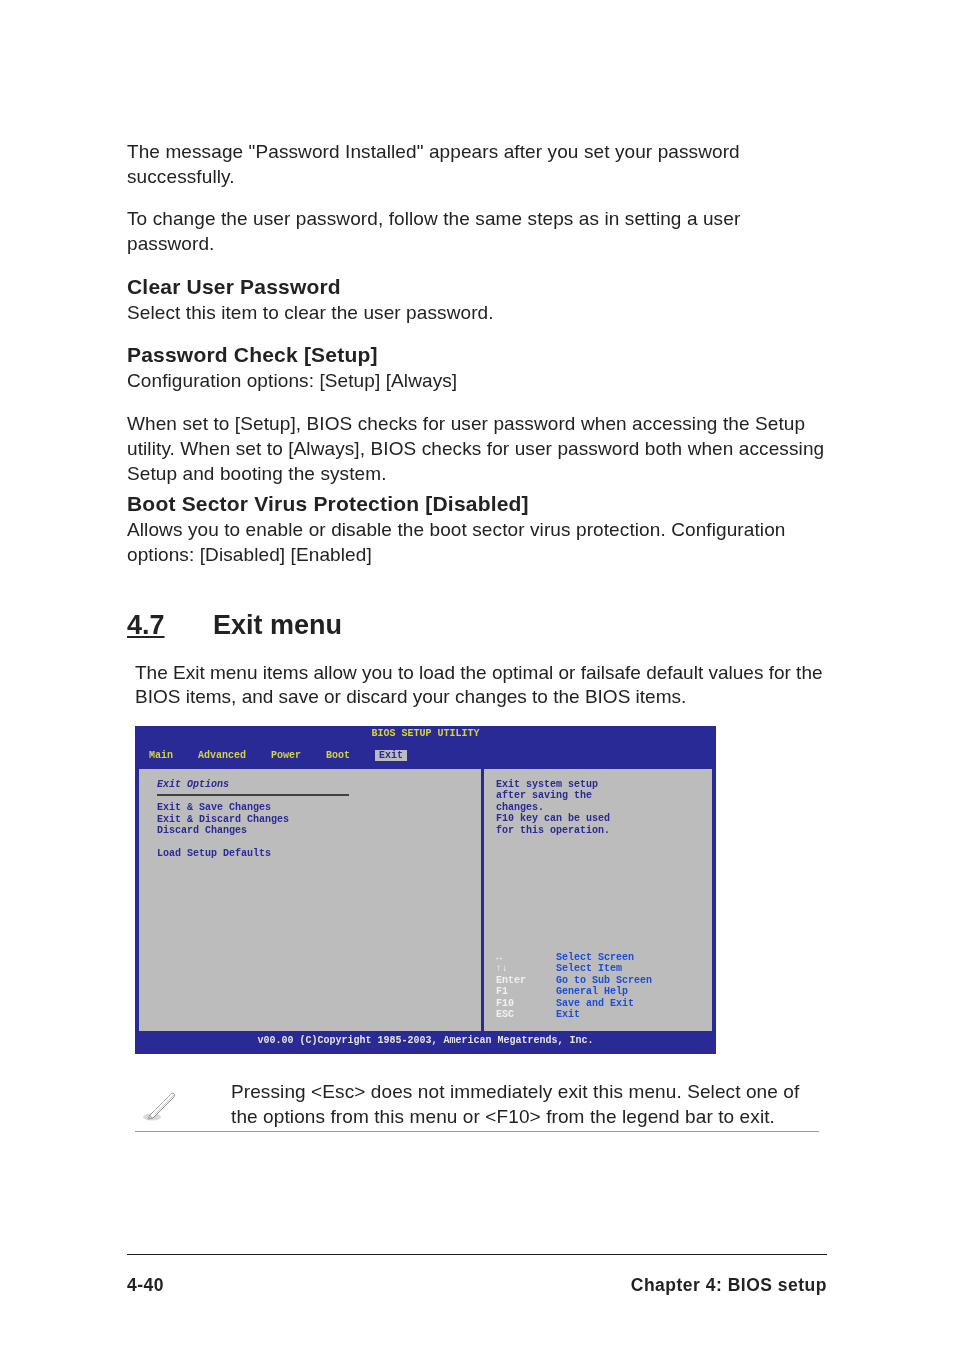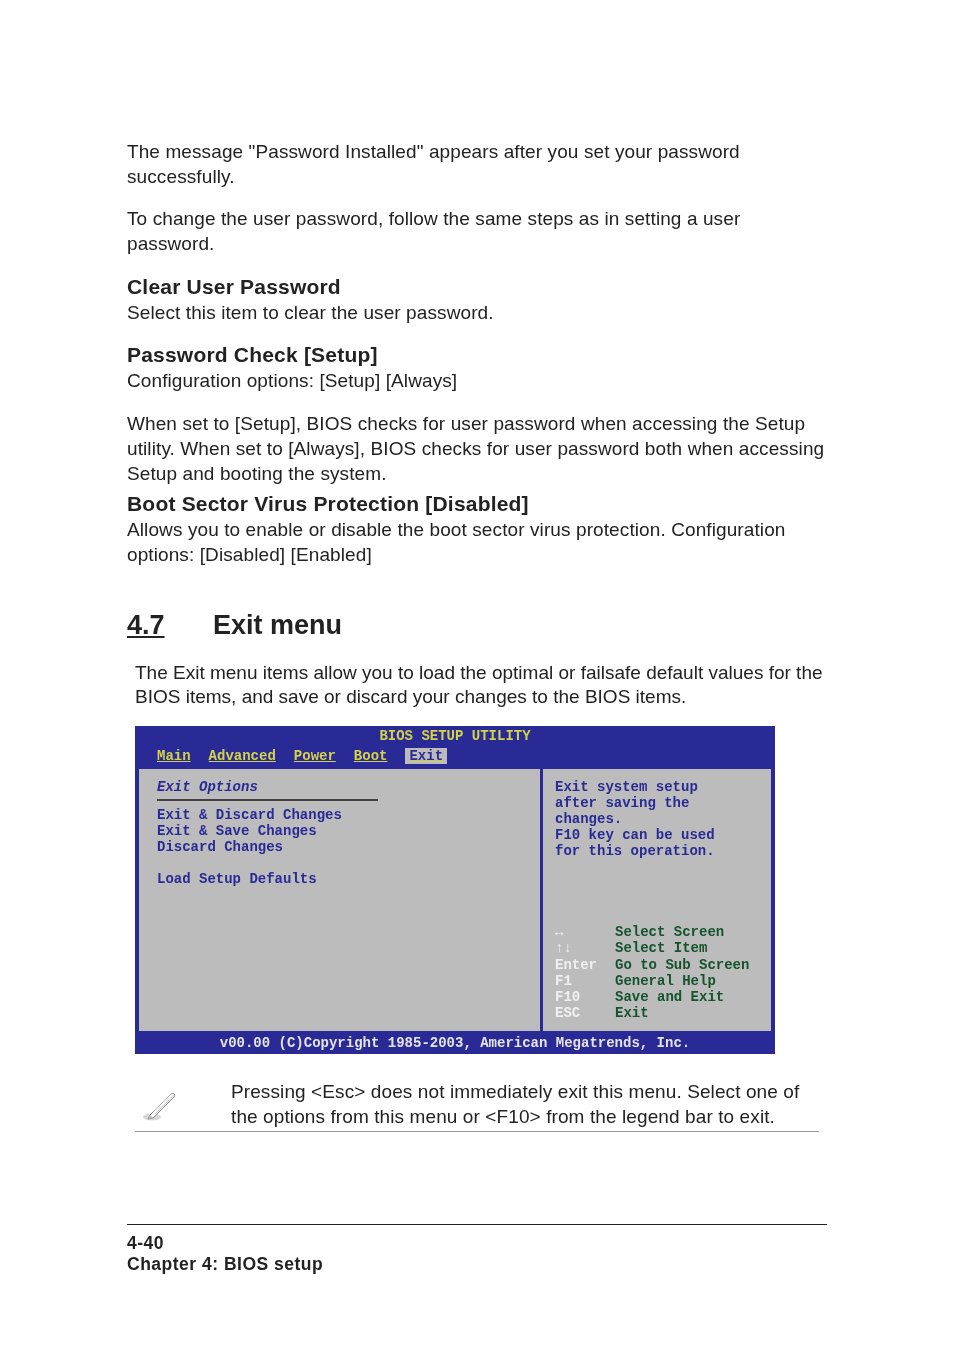--- a/index.html
+++ b/index.html
@@ -42,41 +42,40 @@
     font-size: 19px;
     line-height: 1.3;
     margin-bottom: 16px;
     padding-left: 8px;
   }
 
   
   .bios {
     margin-left: 8px;
     margin-top: 16px;
-    width: 640px;
+    width: 581px;
     font-family: "Courier New", Courier, monospace;
     font-weight: bold;
-    font-size: 14px;
+    font-size: 10px;
   }
   .bios-title-bar {
     background: #2a2a96;
     text-align: center;
     color: #d3d346;
     padding-top: 2px;
     height: 20px;
   }
   .bios-tabs {
     background: #2a2a96;
     display: flex;
     align-items: center;
-    padding-left: 22px;
+    padding-left: 14px;
     height: 20px;
-    gap: 18px;
+    gap: 25px;
     color: #d3d346;
-    text-decoration: underline;
   }
   .bios-tab { display: inline-block; }
   .bios-tab.selected {
     background: #bcbcbc;
     color: #2a2a96;
     padding: 0 4px;
   }
   .bios-body {
     display: flex;
     background: #bcbcbc;
@@ -108,21 +107,21 @@
     border-bottom: 3px solid #2a2a96;
     padding: 10px 8px 10px 12px;
     color: #2a2a96;
     line-height: 1.15;
     display: flex;
     flex-direction: column;
   }
   .bios-help-top { flex: 1; }
   .bios-nav-row { display: flex; }
   .bios-nav-key { color: #f0f0f0; width: 60px; display: inline-block; }
-  .bios-nav-label { color: #14532d; text-align: right; }
+  .bios-nav-label { color: #1d4ed8; text-align: right; }
   .bios-footer {
     background: #2a2a96;
     text-align: center;
     color: #e4e4e4;
     height: 20px;
     padding-top: 1px;
   }
 
   
   .note-row {
@@ -155,30 +154,29 @@
     font-size: 19px;
     line-height: 1.3;
     letter-spacing: 0.1px;
     padding-left: 36px;
   }
 
   
   .page-footer {
     position: absolute;
     left: 127px;
-    bottom: 76px;
+    bottom: 55px;
     width: 700px;
     border-top: 1px solid #222;
-    padding-top: 8px;
+    padding-top: 20px;
     display: flex;
     justify-content: space-between;
     font-size: 17.5px;
     font-weight: bold;
     letter-spacing: 0.5px;
-    flex-direction: column;
   }
 </style>
 </head>
 <body>
 
 <div class="page">
 
   <div class="content">
 
     <p class="para">The message "Password Installed" appears after you set your password successfully.</p>
@@ -205,22 +203,22 @@
       <div class="bios-tabs">
         <span class="bios-tab">Main</span>
         <span class="bios-tab">Advanced</span>
         <span class="bios-tab">Power</span>
         <span class="bios-tab">Boot</span>
         <span class="bios-tab selected">Exit</span>
       </div>
       <div class="bios-body">
         <div class="bios-left">
           <span class="bios-section-title">Exit Options</span>
+          <div class="bios-item">Exit &amp; Save Changes</div>
           <div class="bios-item">Exit &amp; Discard Changes</div>
-          <div class="bios-item">Exit &amp; Save Changes</div>
           <div class="bios-item">Discard Changes</div>
           <div class="bios-item">&nbsp;</div>
           <div class="bios-item">Load Setup Defaults</div>
         </div>
         <div class="bios-right">
           <div class="bios-help-top">
             <div>Exit system setup</div>
             <div>after saving the</div>
             <div>changes.</div>
             <div>F10 key can be used</div>

